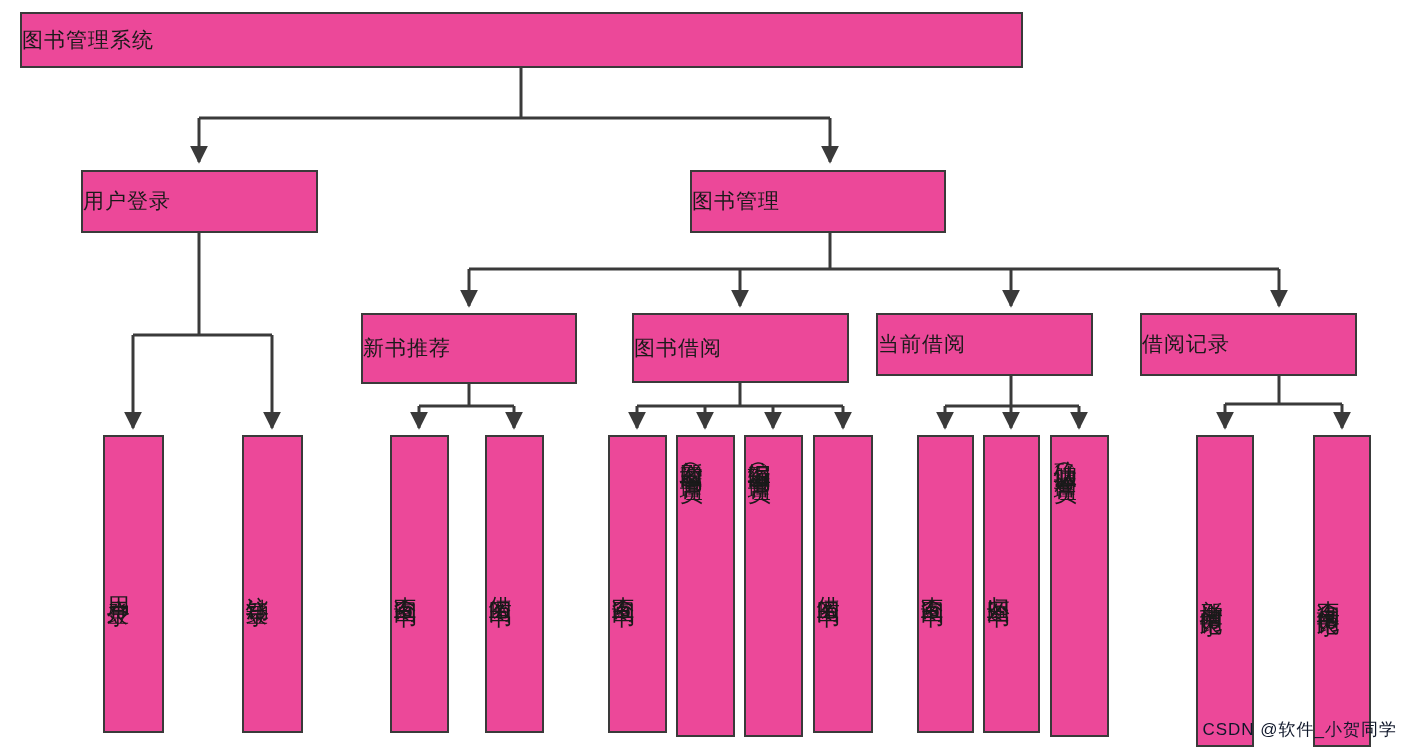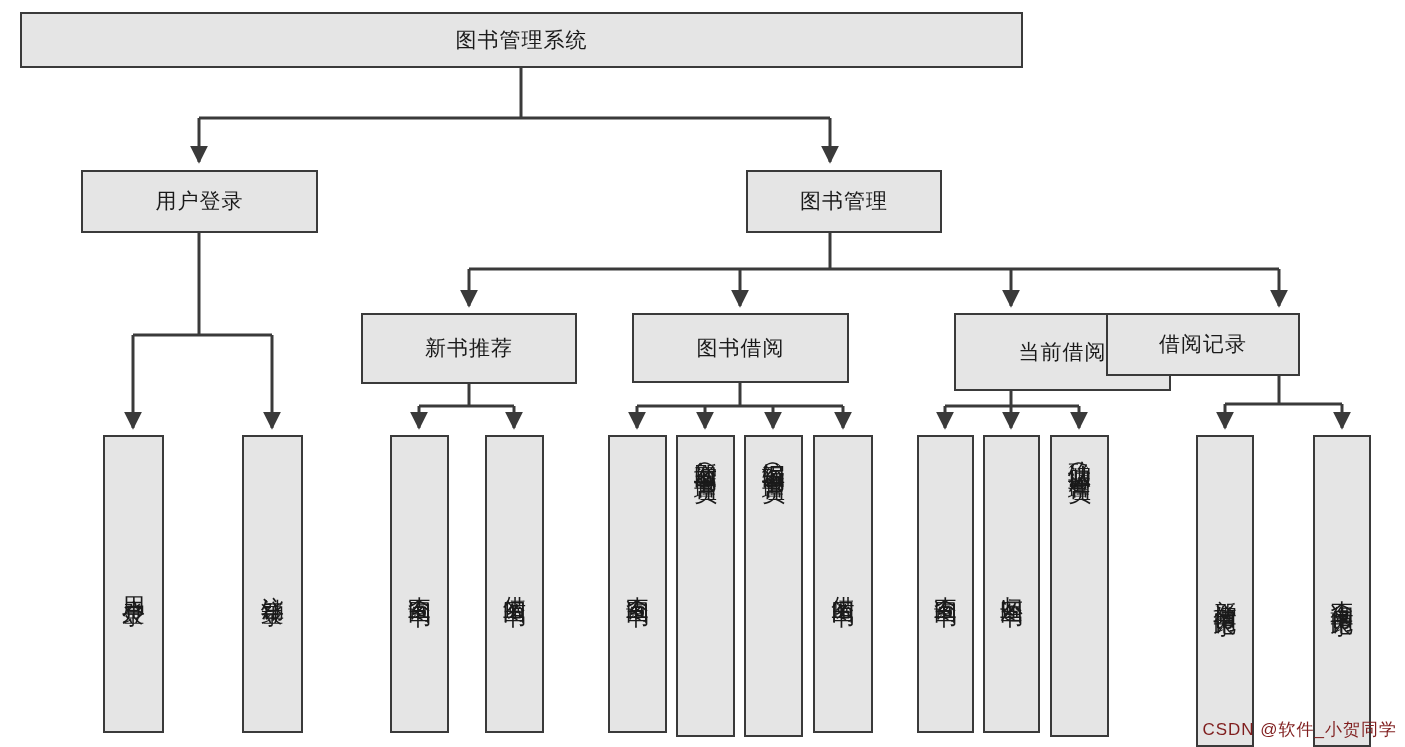--- a/index.html
+++ b/index.html
@@ -9,25 +9,26 @@
     font-family:"Liberation Sans","DejaVu Sans",sans-serif;
     overflow:hidden;
   }
   #diagram{position:relative;width:1405px;height:747px;}
   #wires{position:absolute;left:0;top:0;width:1405px;height:747px;}
 
   .node{
     position:absolute;
     box-sizing:border-box;
     border:2.5px solid #3a3a3a;
-    background:#e5e5e5;
+    background:#ec4899;
     display:flex;
     align-items:center;
-    justify-content:center;
+    justify-content:flex-start;
     color:#1a1a1a;
+    font-family:Liberation Serif, serif;
   }
   .node .label{
     font-size:21px;
     line-height:1.15;
     letter-spacing:1px;
     white-space:nowrap;
   }
   
   .h-node .label{writing-mode:horizontal-tb;}
 
@@ -45,21 +46,21 @@
     letter-spacing:3px;
     white-space:nowrap;
   }
   .v-node.centered{align-items:center;padding-top:0;}
 
   #watermark{
     position:absolute;
     right:8px;
     bottom:6px;
     font-size:17px;
-    color:#7f1d1d;
+    color:#0f172a;
     letter-spacing:1px;
     white-space:nowrap;
     user-select:none;
   }
 </style>
 </head>
 <body>
 
 <div id="diagram">
 
@@ -115,37 +116,37 @@
   </svg>
 
   <div class="node h-node" style="left:20px;top:12px;width:1003px;height:56px;">
     <span class="label">图书管理系统</span>
   </div>
 
   <div class="node h-node" style="left:81px;top:170px;width:237px;height:63px;">
     <span class="label">用户登录</span>
   </div>
 
-  <div class="node h-node" style="left:746px;top:170px;width:196px;height:63px;">
+  <div class="node h-node" style="left:690px;top:170px;width:256px;height:63px;">
     <span class="label">图书管理</span>
   </div>
 
   <div class="node h-node" style="left:361px;top:313px;width:216px;height:71px;">
     <span class="label">新书推荐</span>
   </div>
 
   <div class="node h-node" style="left:632px;top:313px;width:217px;height:70px;">
     <span class="label">图书借阅</span>
   </div>
 
-  <div class="node h-node" style="left:954px;top:313px;width:217px;height:78px;">
+  <div class="node h-node" style="left:876px;top:313px;width:217px;height:63px;">
     <span class="label">当前借阅</span>
   </div>
 
-  <div class="node h-node" style="left:1106px;top:313px;width:194px;height:63px;">
+  <div class="node h-node" style="left:1140px;top:313px;width:217px;height:63px;">
     <span class="label">借阅记录</span>
   </div>
 
   <div class="node v-node centered" style="left:103px;top:435px;width:61px;height:298px;">
     <span class="label">用户登录</span>
   </div>
 
   <div class="node v-node centered" style="left:242px;top:435px;width:61px;height:298px;">
     <span class="label">注销登录</span>
   </div>

